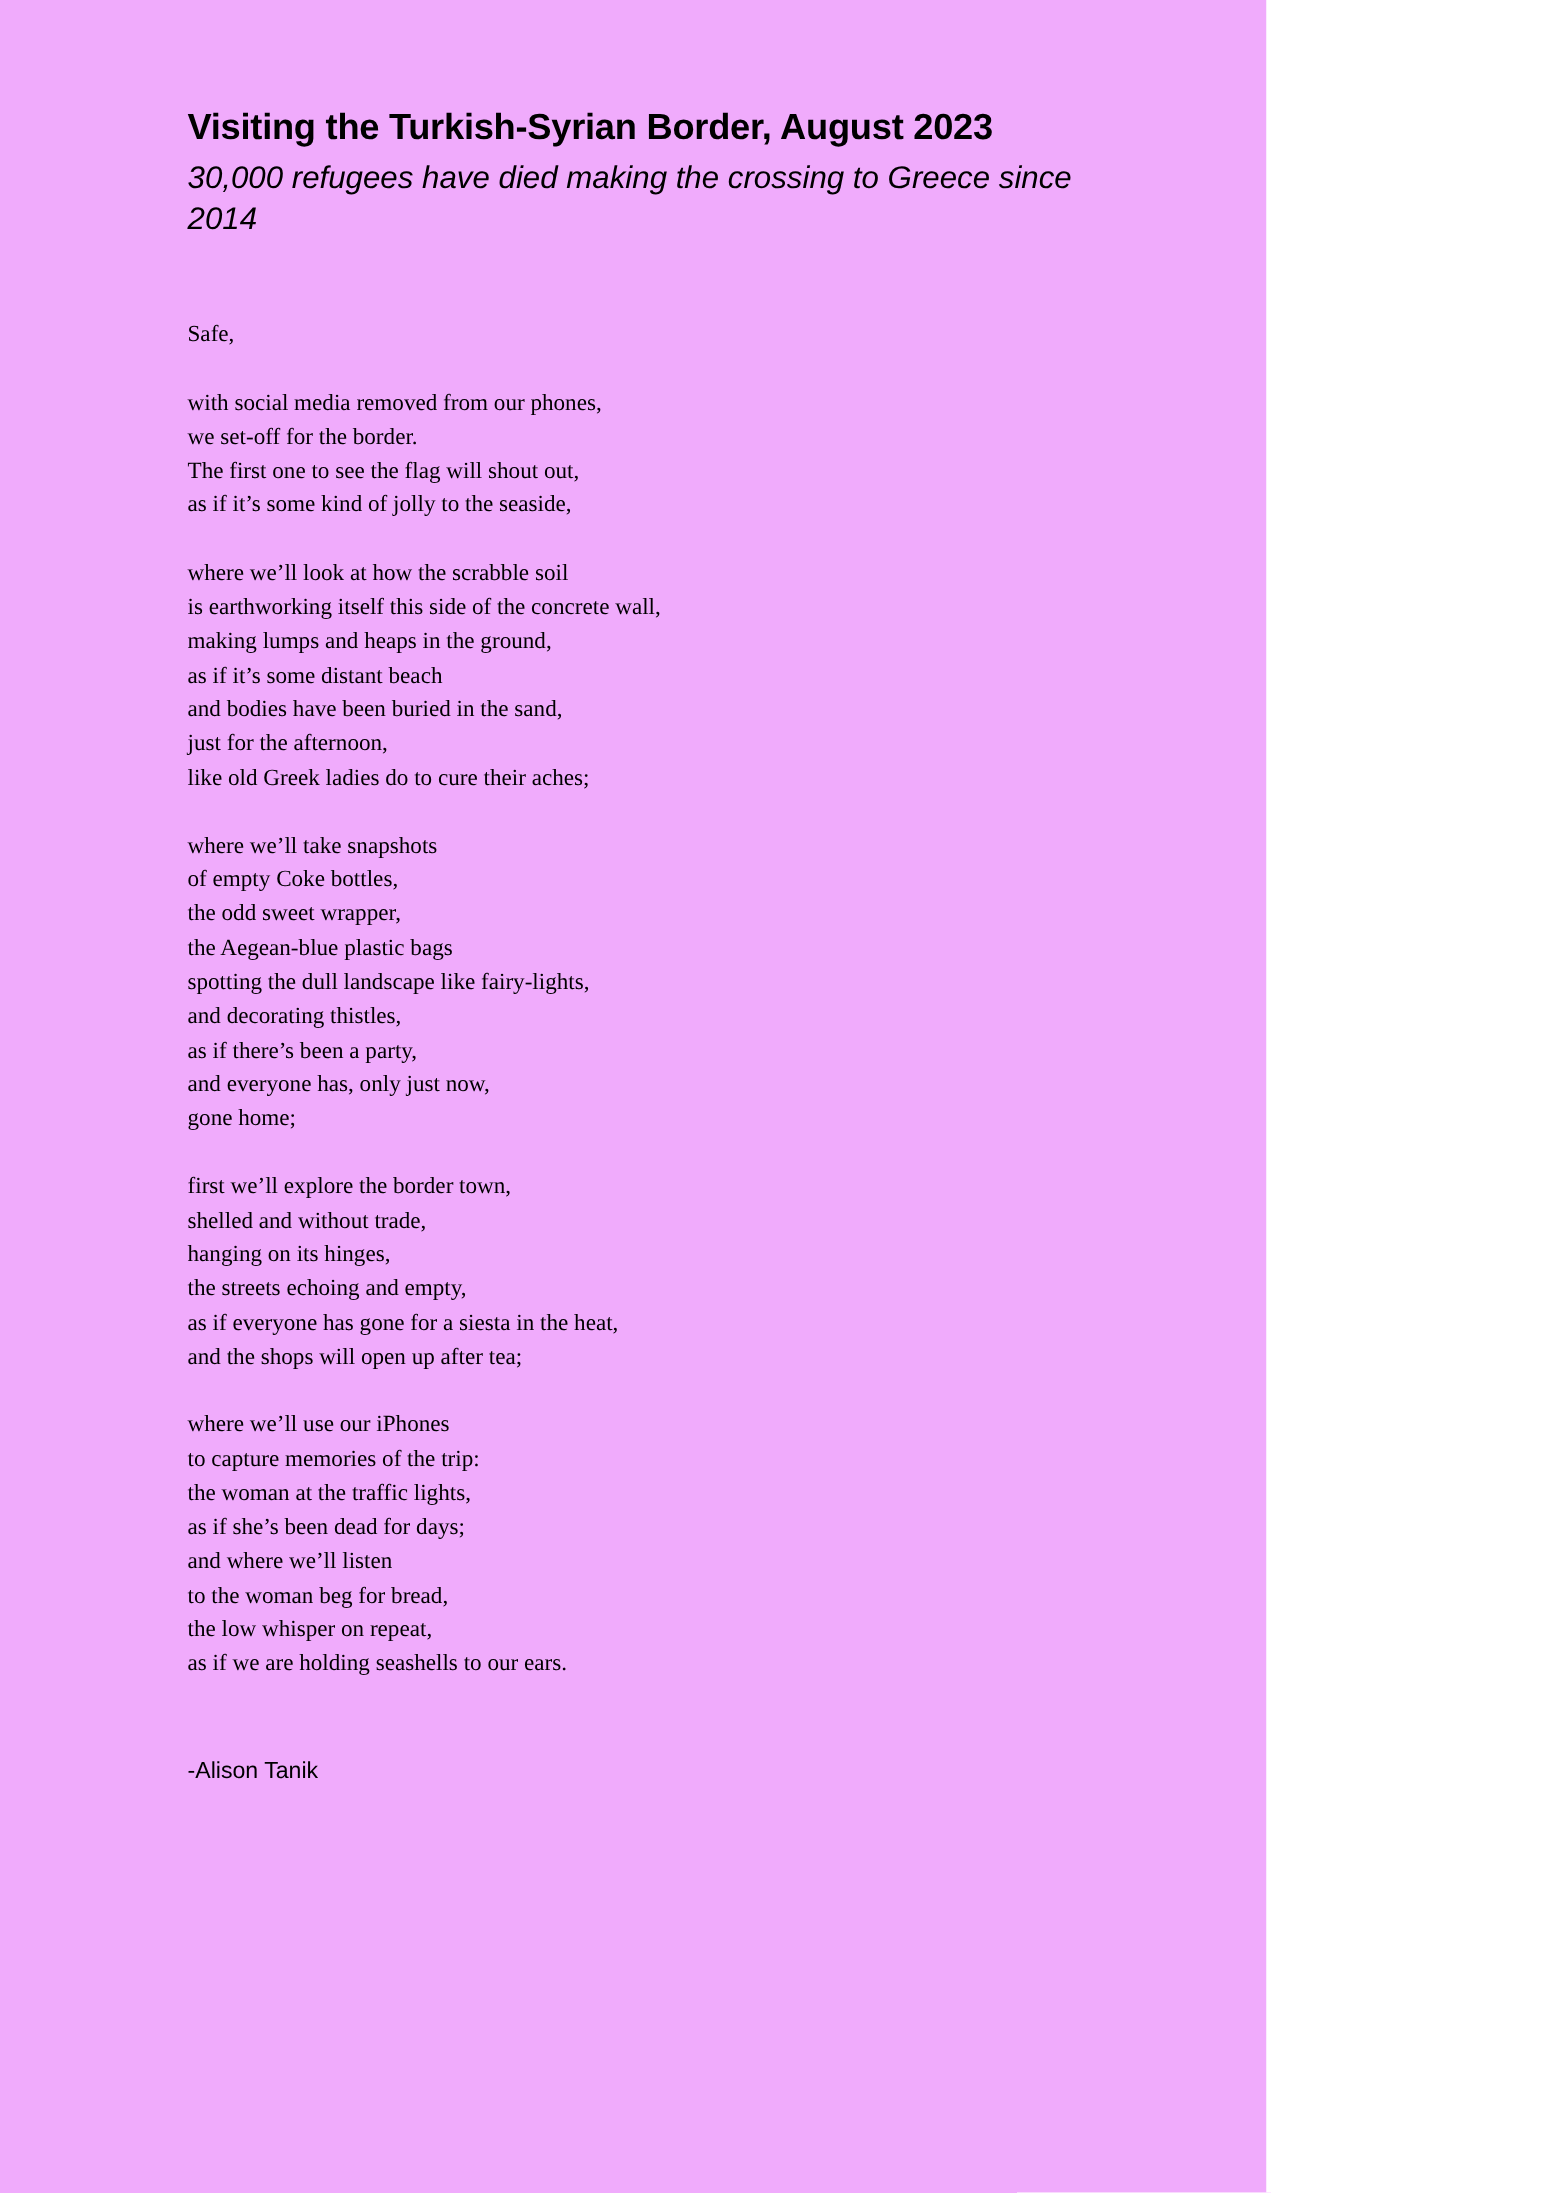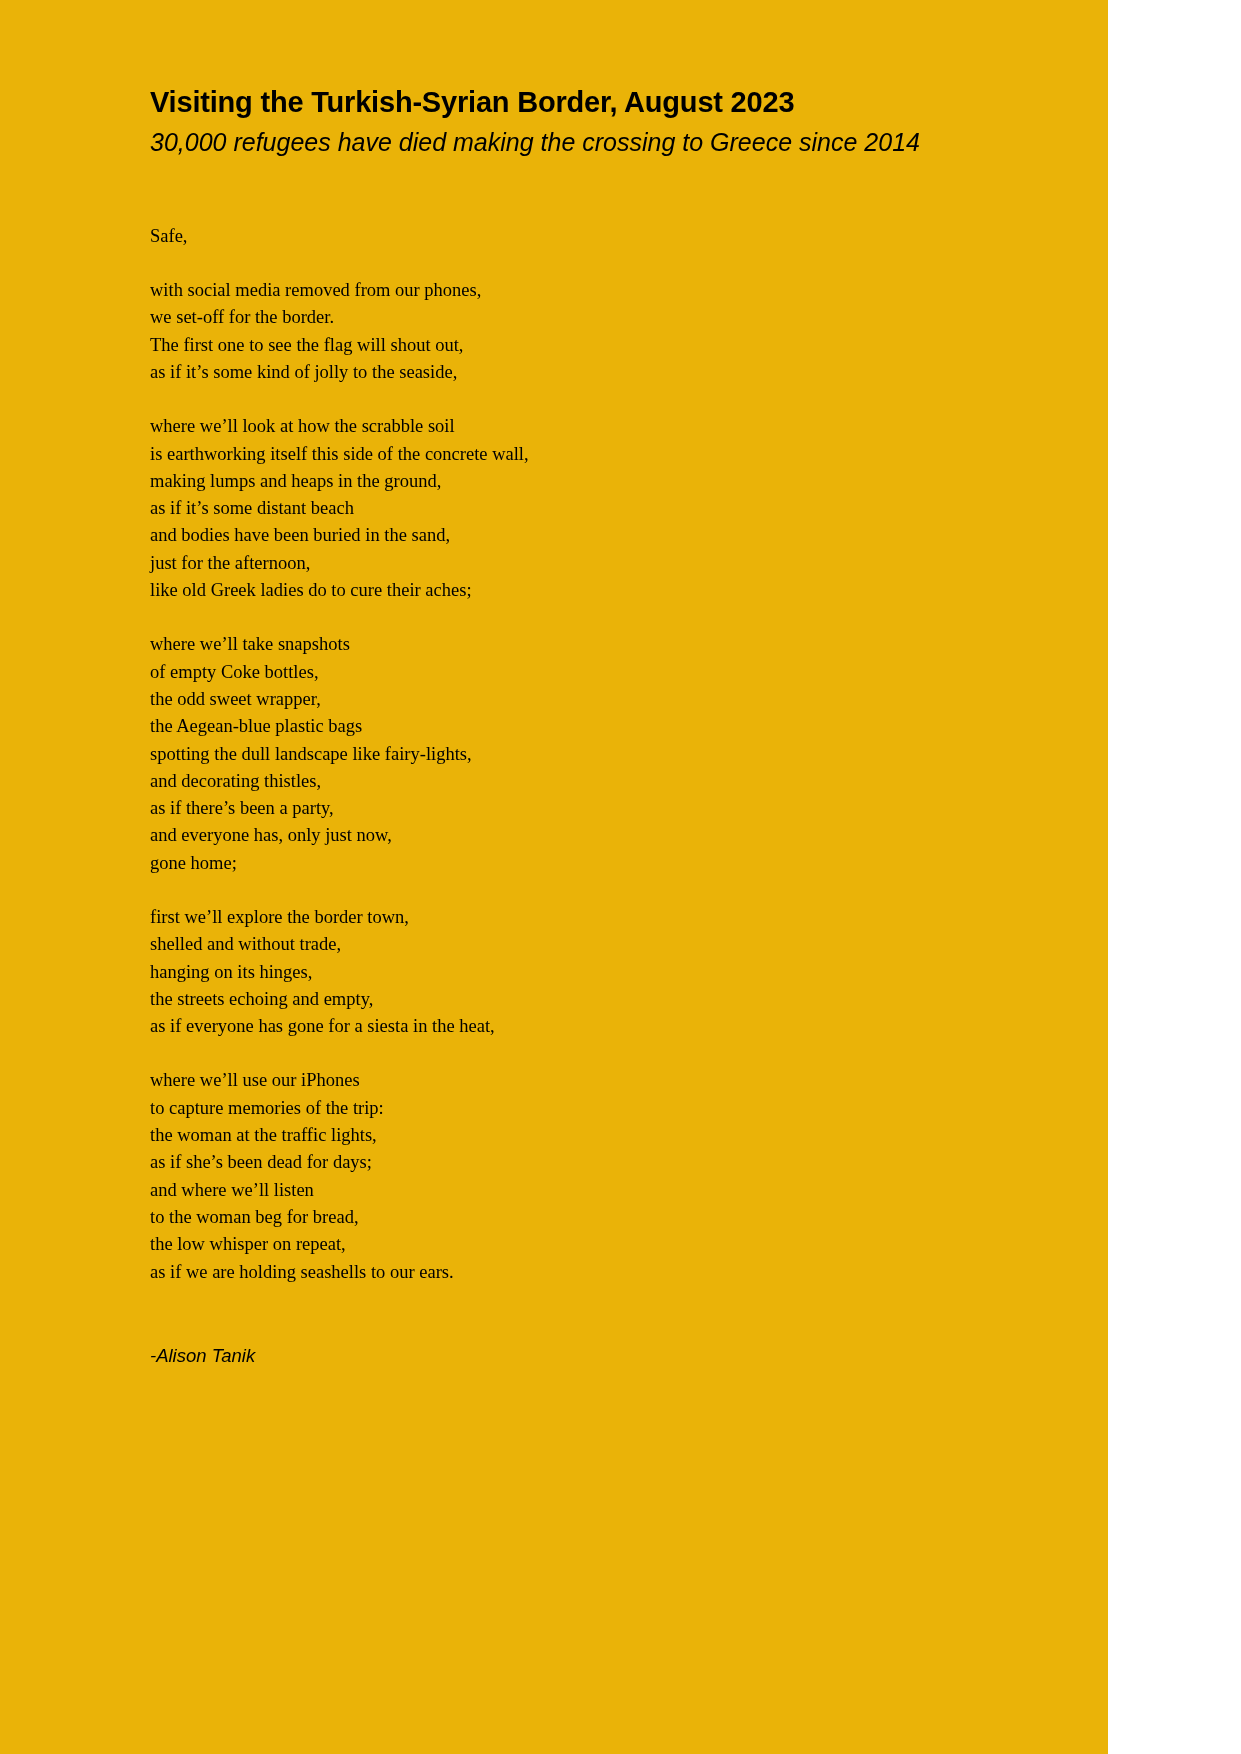--- a/index.html
+++ b/index.html
@@ -8,25 +8,25 @@
     background: #ffffff;
   }
   body {
     width: 1241px;
     min-height: 1754px;
     font-family: "Liberation Sans", sans-serif;
     color: #000000;
     -webkit-font-smoothing: antialiased;
   }
   .page {
-    width: 1108px;
+    width: 1013px;
     min-height: 1754px;
     box-sizing: border-box;
     padding: 84px 150px 60px 150px;
-    background: #eab308;
+    background: #f0abfc;
   }
   .doc-title {
     font-size: 29px;
     font-weight: bold;
     line-height: 1.25;
     letter-spacing: -0.2px;
     margin: 0 0 6px 0;
   }
   .doc-subtitle {
     font-size: 25px;
@@ -46,21 +46,20 @@
   }
   .line {
     font-size: 18.5px;
     line-height: 27.3px;
     white-space: pre-wrap;
     min-height: 27px;
   }
   .byline {
     margin-top: 58px;
     font-size: 18.5px;
-    font-style: italic;
     line-height: 1.3;
   }
 </style>
 </head>
 <body>
 
 <div class="page">
 
   <h1 class="doc-title">Visiting the Turkish-Syrian Border, August 2023</h1>
 
@@ -100,20 +99,21 @@
       <div class="line">and everyone has, only just now,</div>
       <div class="line">gone home;</div>
     </div>
 
     <div class="stanza">
       <div class="line">first we’ll explore the border town,</div>
       <div class="line">shelled and without trade,</div>
       <div class="line">hanging on its hinges,</div>
       <div class="line">the streets echoing and empty,</div>
       <div class="line">as if everyone has gone for a siesta in the heat,</div>
+      <div class="line">and the shops will open up after tea;</div>
     </div>
 
     <div class="stanza">
       <div class="line">where we’ll use our iPhones</div>
       <div class="line">to capture memories of the trip:</div>
       <div class="line">the woman at the traffic lights,</div>
       <div class="line">as if she’s been dead for days;</div>
       <div class="line">and where we’ll listen</div>
       <div class="line">to the woman beg for bread,</div>
       <div class="line">the low whisper on repeat,</div>

